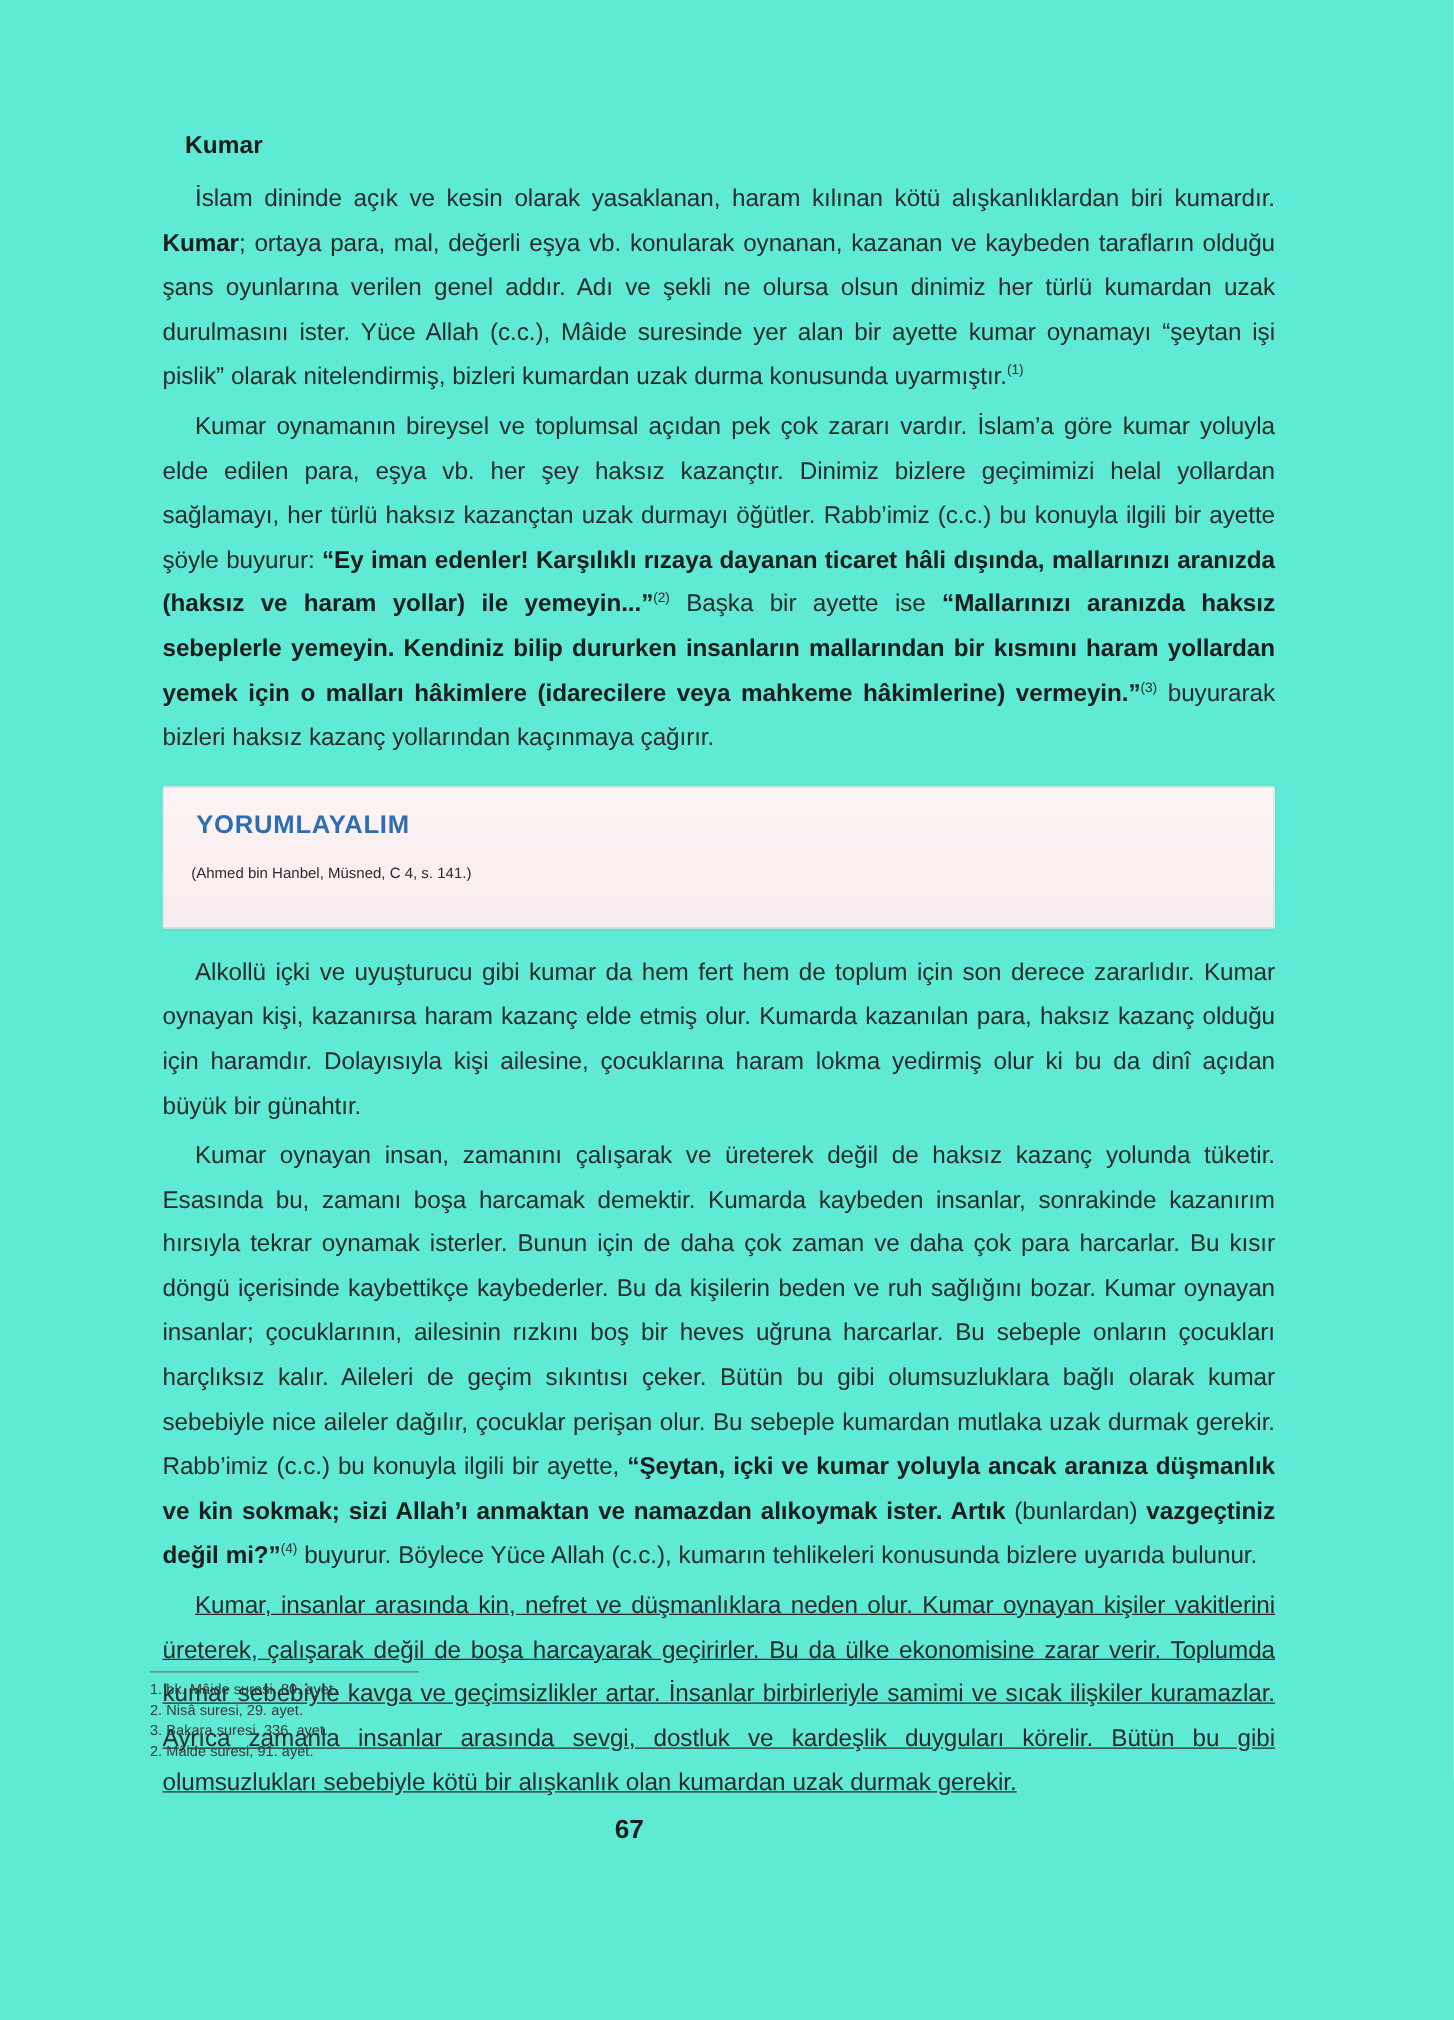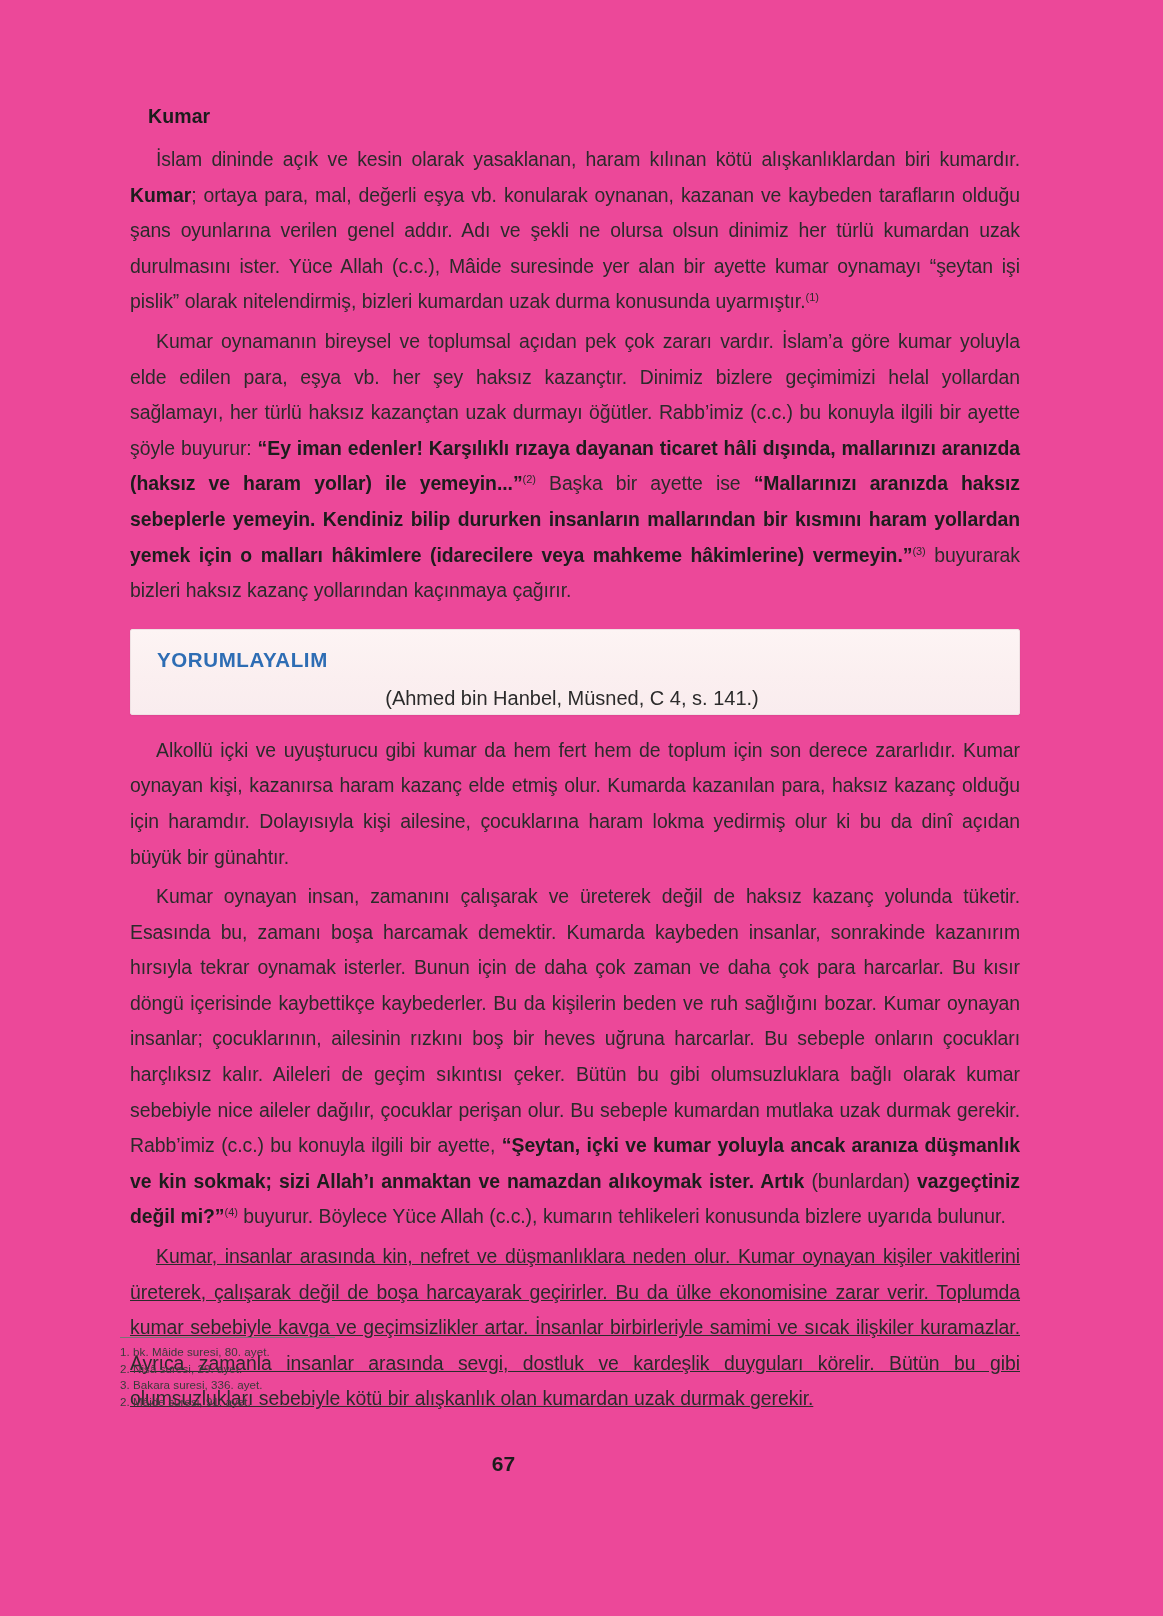--- a/index.html
+++ b/index.html
@@ -15,21 +15,21 @@
     position: relative;
     overflow: hidden;
   }
 
   .page {
     position: absolute;
     left: 0;
     top: 0;
     width: 1163px;
     height: 1616px;
-    background: #ec4899;
+    background: #5eead4;
   }
 
   .content {
     position: absolute;
     left: 130px;
     top: 105px;
     width: 890px;
   }
 
   
@@ -65,41 +65,41 @@
 
   
   .interpret-box {
     position: relative;
     margin: 20px 0 18px 0;
     width: 890px;
     box-sizing: border-box;
     background: linear-gradient(180deg, #fdf4f4 0%, #fbeff0 55%, #f9ecee 100%);
     border: 1px solid #efe2e4;
     border-radius: 2px;
-    padding: 18px 22px 4px 22px;
+    padding: 18px 22px 32px 22px;
     box-shadow: 0 1px 2px rgba(0,0,0,0.06);
   }
   .interpret-title {
     font-size: 20.5px;
     font-weight: bold;
     color: #2e6db4;
     letter-spacing: 0.6px;
     margin: 0 0 14px 4px;
   }
   .interpret-quote {
     font-size: 18.6px;
     font-weight: bold;
     color: #1d1d1d;
     margin: 0 0 18px 26px;
     line-height: 26px;
   }
   .interpret-source {
-    font-size: 20px;
+    font-size: 12px;
     color: #2b2b2b;
-    text-align: center;
+    text-align: left;
     margin: 0 6px 0 0;
     line-height: 24px;
   }
 
   
   .footnotes {
     position: absolute;
     left: 120px;
     top: 1337px;
     width: 420px;

